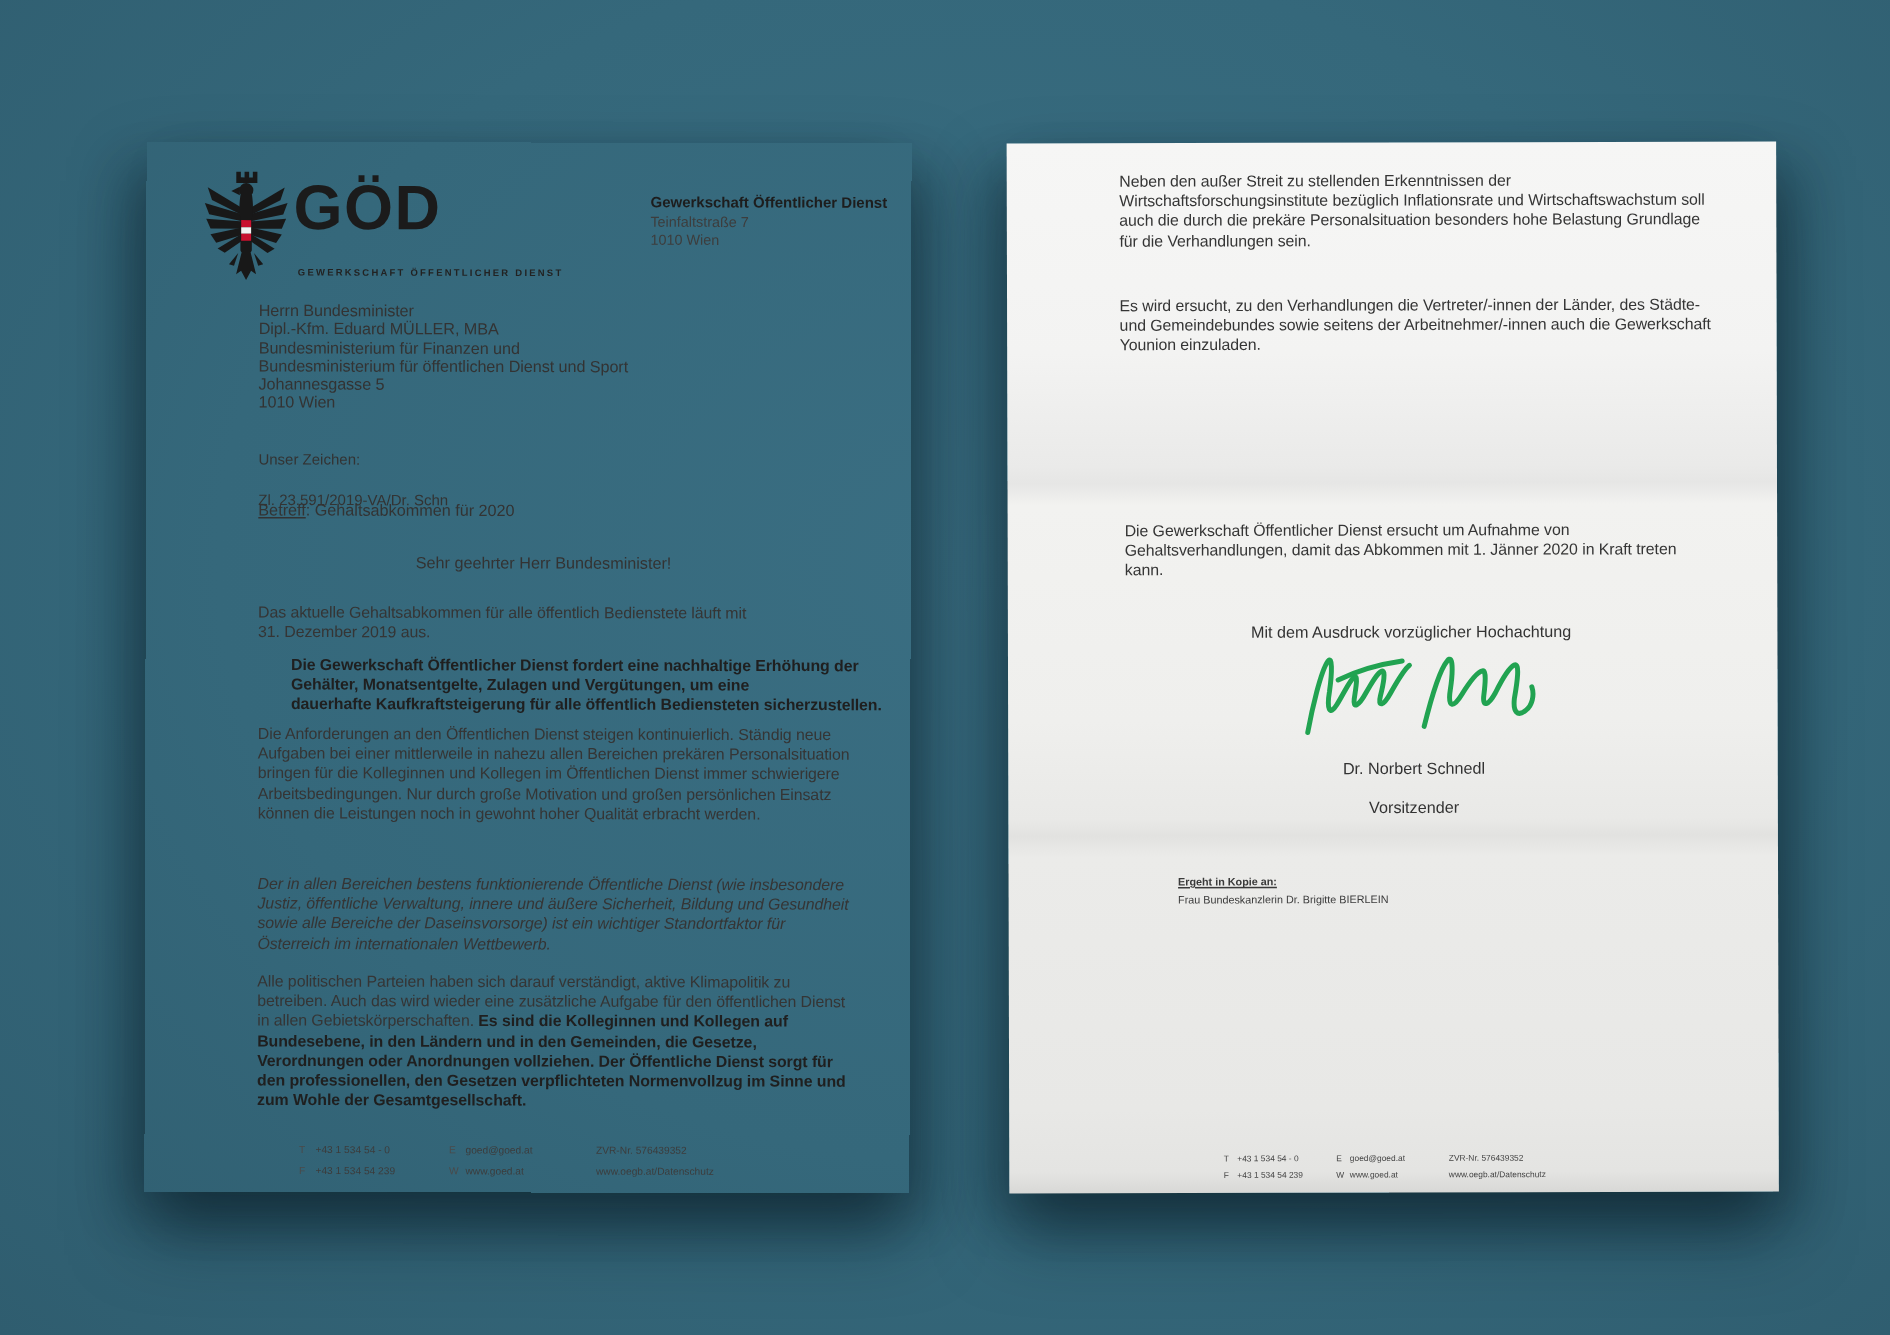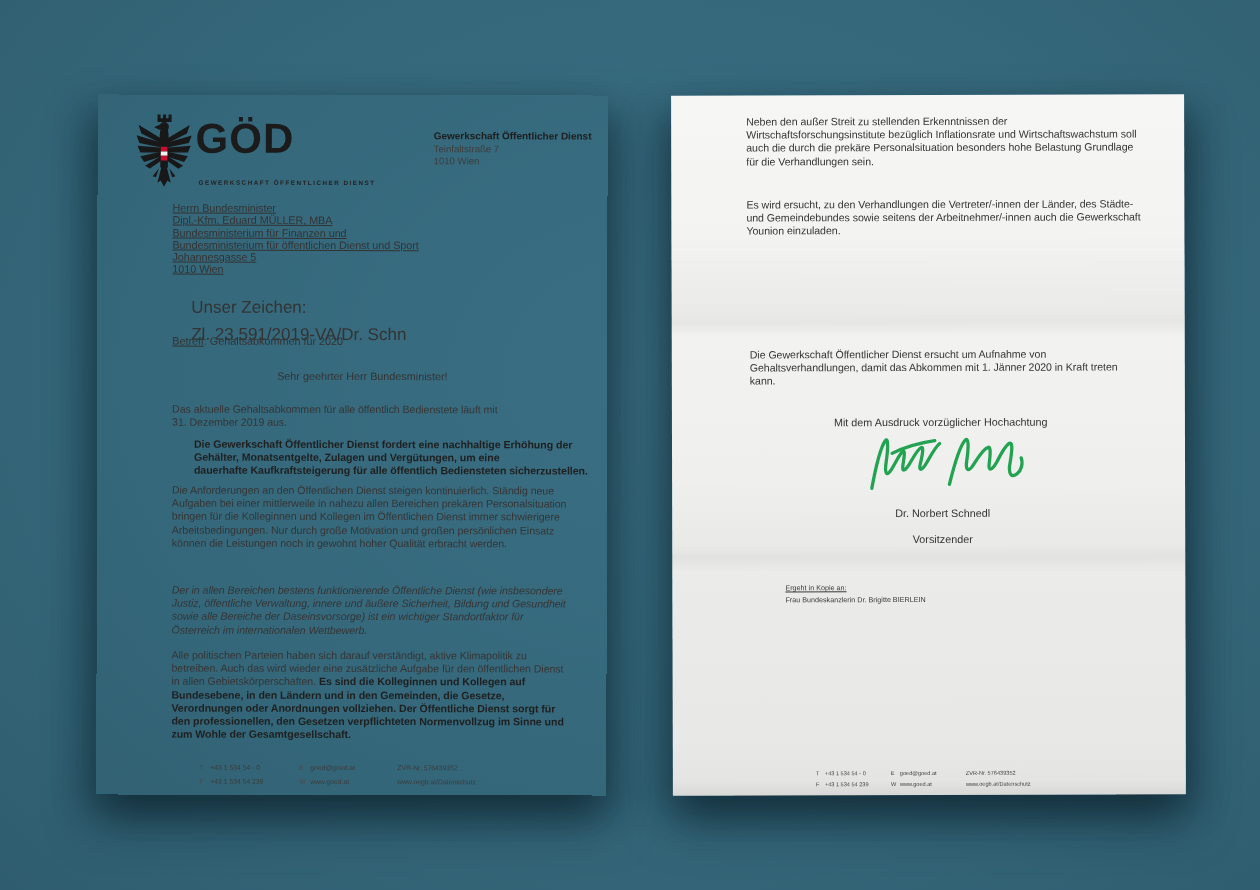--- a/index.html
+++ b/index.html
@@ -36,22 +36,22 @@
   }
   .bold{font-weight:bold;color:#1f1f1f;}
   
   .eagle{left:38px;top:15px;width:57px;height:80px;color:#181818;}
   .brand-word{left:98px;top:14px;font-size:42px;line-height:60px;font-weight:900;
     letter-spacing:1px;color:#1b1b1b;}
   .brand-sub{left:101px;top:84px;font-size:6.3px;font-weight:bold;letter-spacing:1.5px;color:#222;}
   .header-right{left:336px;top:35px;font-size:9.6px;line-height:12.5px;color:#3d3d3d;}
   .header-right .hr1{font-weight:bold;color:#1d1d1d;font-size:10px;}
   .recipient{left:75px;top:107px;font-size:10.8px;line-height:12.3px;letter-spacing:-.05px;
-    white-space:pre-line;color:#333;text-decoration:underline;}
-  .refblock{font-size:17px;line-height:13.5px;color:#333;white-space:pre-line;margin-left:19px;}
+    white-space:pre-line;color:#333;}
+  .refblock{font-size:10px;line-height:13.5px;color:#333;white-space:pre-line;}
   .ref1{left:75px;top:192px;}
   .ref2{left:333px;top:192px;}
   .subject{left:75px;top:240px;font-size:10.8px;color:#333;}
   .subject .ul{text-decoration:underline;}
   .salutation{left:180px;top:275px;font-size:10.8px;color:#333;}
   .p1-1{left:75px;top:308px;}
   .p1-2{left:75px;top:343px;margin-left:22px;}
   .p1-3{left:75px;top:389px;}
   .p1-4{left:75px;top:489px;font-style:italic;}
   .p1-5{left:75px;top:554px;}
@@ -68,21 +68,21 @@
   .pg2-f3{left:293px;top:673px;}
   
   .p2-1{left:75px;top:20px;}
   .p2-2{left:75px;top:103px;}
   .p2-3{left:78px;top:253px;}
   .closing{left:162px;top:321px;font-size:10.8px;color:#333;}
   .signature{left:190px;top:336px;width:165px;height:62px;}
   .signer{left:178px;top:399px;width:185px;text-align:center;font-size:10.8px;
     line-height:13px;color:#333;white-space:pre-line;}
   .copyblock{left:113px;top:487px;font-size:7.2px;line-height:11.5px;color:#3a3a3a;}
-  .copyblock .ul{text-decoration:underline;}
+  .copyblock .ul{text-decoration:underline;font-weight:bold;}
   .shield-red{fill:var(--shield-red,#c8102e);}
   .sig-stroke{fill:none;stroke:var(--signature-green,#21a351);stroke-width:3.4;
     stroke-linecap:round;stroke-linejoin:round;}
 </style>
 </head>
 <body>
 
 <section class="page page1">
 
   <svg class="abs eagle" viewBox="0 0 60 80" xmlns="http://www.w3.org/2000/svg">

